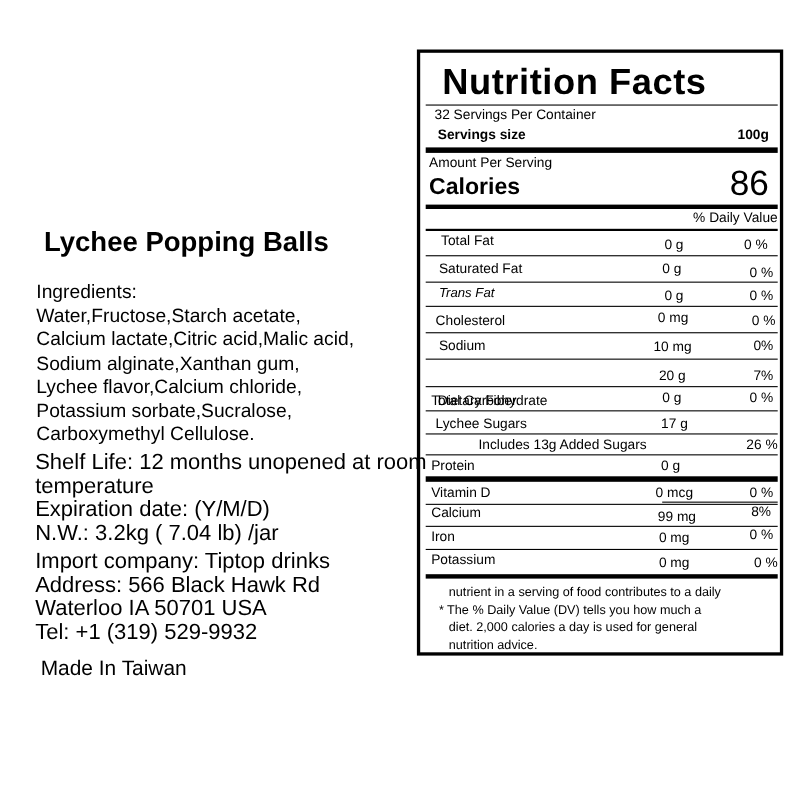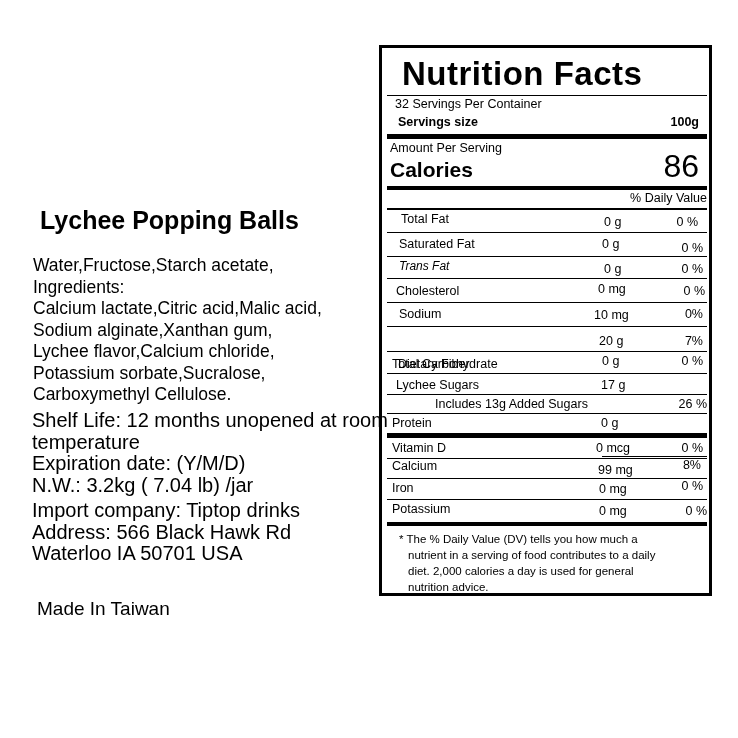--- a/index.html
+++ b/index.html
@@ -17,40 +17,41 @@
   .b { font-weight:bold; }
   .it { font-style:italic; }
   .right { text-align:right; }
 </style>
 </head>
 <body>
 
 <div class="product-title">Lychee Popping Balls</div>
 
 <div class="ingredients">
+  <div>Ingredients:</div>
   <div>Water,Fructose,Starch acetate,</div>
-  <div>Ingredients:</div>
   <div>Calcium lactate,Citric acid,Malic acid,</div>
   <div>Sodium alginate,Xanthan gum,</div>
   <div>Lychee flavor,Calcium chloride,</div>
   <div>Potassium sorbate,Sucralose,</div>
   <div>Carboxymethyl Cellulose.</div>
 </div>
 
 <div class="info-block" style="top:410px;">
   <div>Shelf Life: 12 months unopened at room</div>
   <div>temperature</div>
   <div>Expiration date: (Y/M/D)</div>
   <div>N.W.: 3.2kg ( 7.04 lb) /jar</div>
 </div>
 
 <div class="info-block" style="top:500px;">
   <div>Import company: Tiptop drinks</div>
   <div>Address: 566 Black Hawk Rd</div>
   <div>Waterloo IA 50701 USA</div>
+  <div>Tel: +1 (319) 529-9932</div>
 </div>
 
 <div class="made-in">Made In Taiwan</div>
 
 <div class="nf">
   <div class="abs nf-title">Nutrition Facts</div>
   <div class="hr" style="top:47px;height:1px;"></div>
   <div class="abs sm" style="left:13px;top:49px;">32 Servings Per Container</div>
   <div class="abs sm b" style="left:16px;top:67px;">Servings size</div>
   <div class="abs sm b right" style="right:10px;top:67px;">100g</div>
@@ -124,18 +125,18 @@
   <div class="abs sm" style="left:217px;top:434px;">0 mg</div>
   <div class="abs sm right" style="right:6px;top:431px;">0 %</div>
   <div class="hr" style="top:451px;height:1px;"></div>
 
   <div class="abs sm" style="left:10px;top:454px;">Potassium</div>
   <div class="abs sm" style="left:217px;top:456px;">0 mg</div>
   <div class="abs sm right" style="right:2px;top:456px;">0 %</div>
   <div class="hr" style="top:474px;height:4px;"></div>
 
   <div class="abs" style="left:17px;top:483px;font-size:11.5px;line-height:16px;">
+    <div style="padding-left:9px;">nutrient in a serving of food contributes to a daily</div>
     <div>* The % Daily Value (DV) tells you how much a</div>
-    <div style="padding-left:9px;">nutrient in a serving of food contributes to a daily</div>
     <div style="padding-left:9px;">diet. 2,000 calories a day is used for general</div>
     <div style="padding-left:9px;">nutrition advice.</div>
   </div>
 </div>
 
 </body></html>

